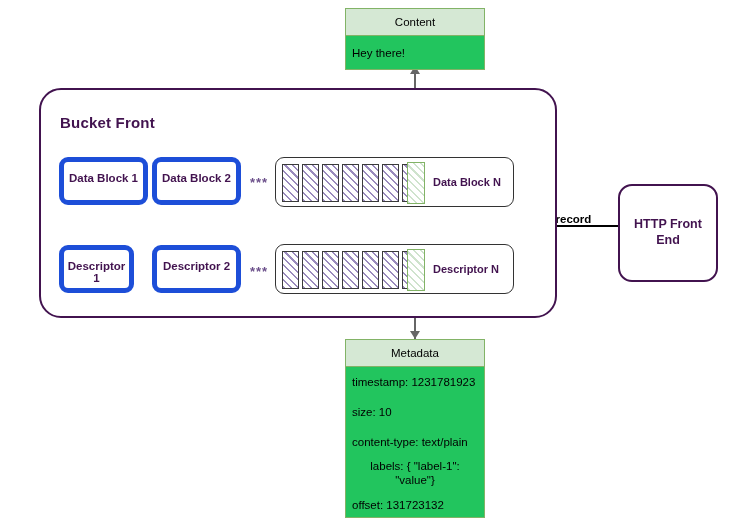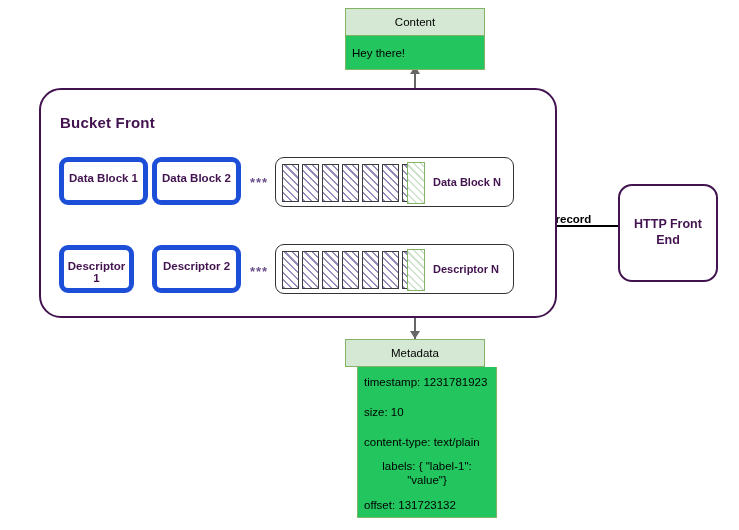--- a/index.html
+++ b/index.html
@@ -240,21 +240,21 @@
 
   <div class="abs http-box" style="left:618px; top:184px; width:100px; height:98px;">
     <div>
       <span>HTTP Front</span><br>
       <span>End</span>
     </div>
   </div>
 
   <div class="abs" style="left:345px; top:339px; width:140px; height:179px;">
     <div class="abs green-header" style="left:0; top:0; width:140px; height:28px;">Metadata</div>
-    <div class="abs green-body" style="left:12px; top:28px; width:140px; height:151px;">
+    <div class="abs green-body" style="left:0; top:28px; width:140px; height:151px;">
       <div class="green-row" style="height:30px;">timestamp: 1231781923</div>
       <div class="green-row" style="height:30px;">size: 10</div>
       <div class="green-row" style="height:30px;">content-type: text/plain</div>
       <div class="green-row" style="height:32px; align-items:flex-start; padding-top:2px;">labels: { "label-1": "value"}</div>
       <div class="green-row" style="height:29px;">offset: 131723132</div>
     </div>
   </div>
 
 </div>
 

